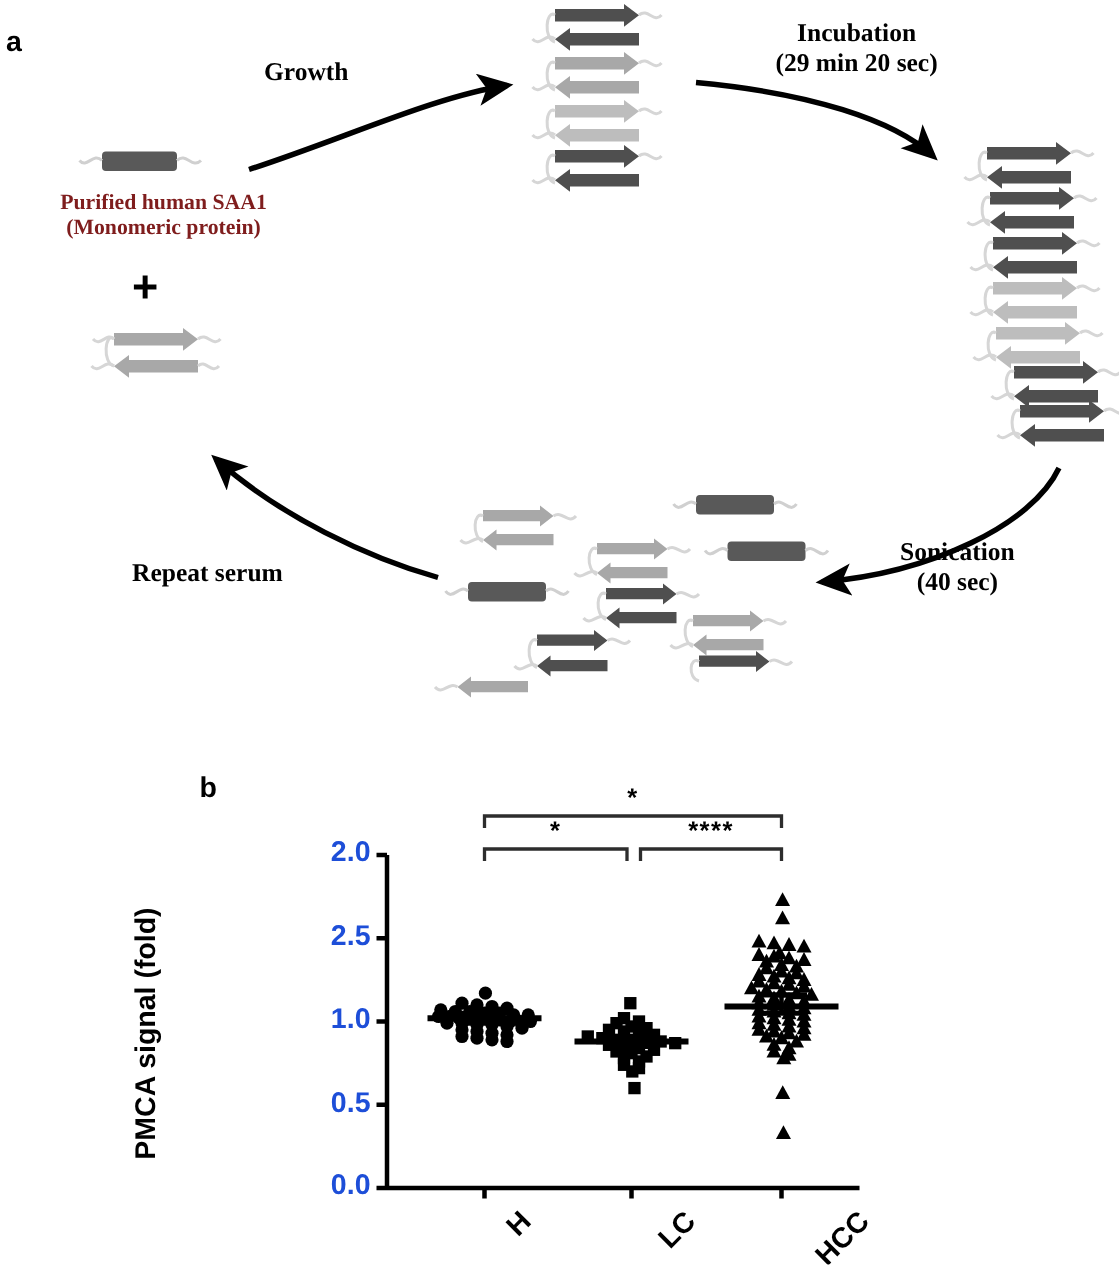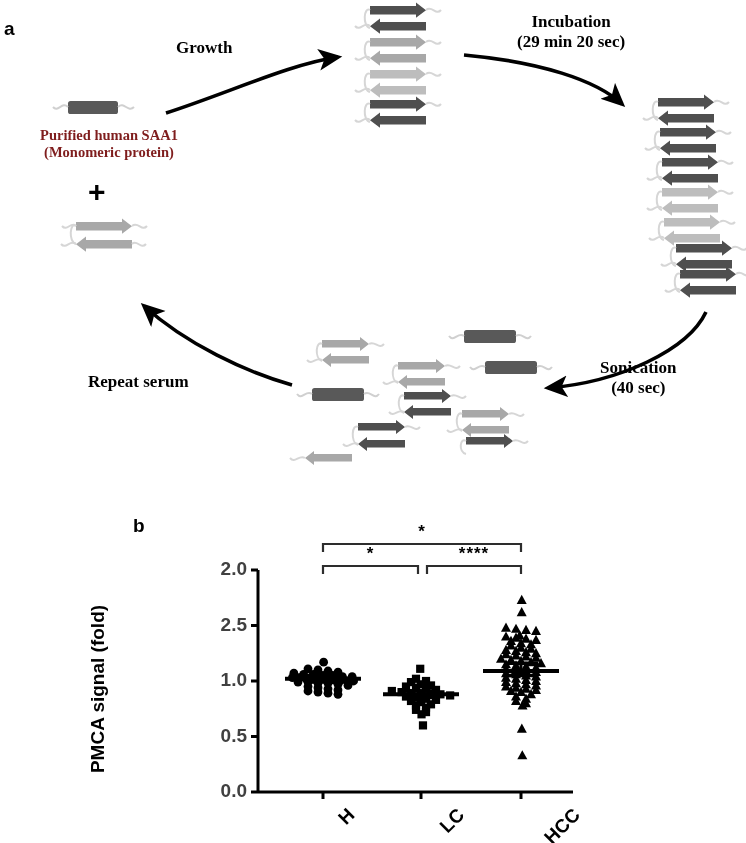--- a/index.html
+++ b/index.html
@@ -107,21 +107,21 @@
     color: #000;
   }
   .y-tick-label {
     position: absolute;
     right: 0;
     width: 46px;
     text-align: right;
     font-family: "Liberation Sans", sans-serif;
     font-weight: bold;
     font-size: 19px;
-    color: #404040;
+    color: #1d4ed8;
   }
   .x-tick-label {
     position: absolute;
     font-family: "Liberation Sans", sans-serif;
     font-weight: bold;
     font-size: 19px;
     color: #000;
     transform: rotate(-45deg);
     transform-origin: 100% 0%;
     white-space: nowrap;

